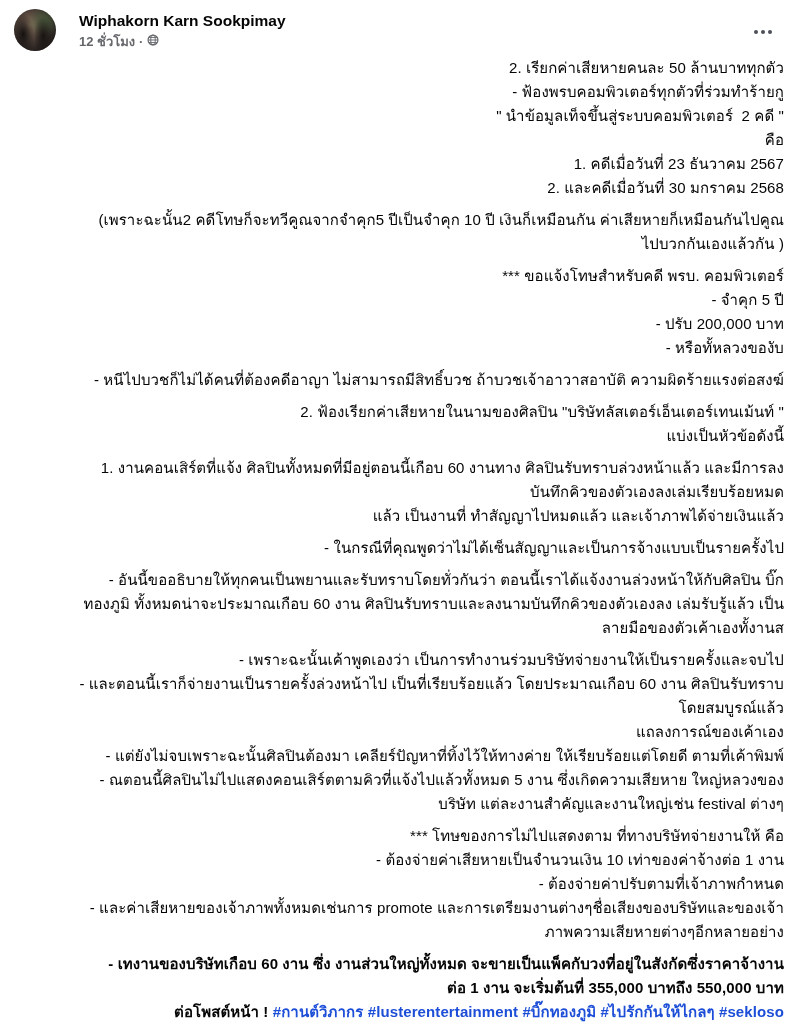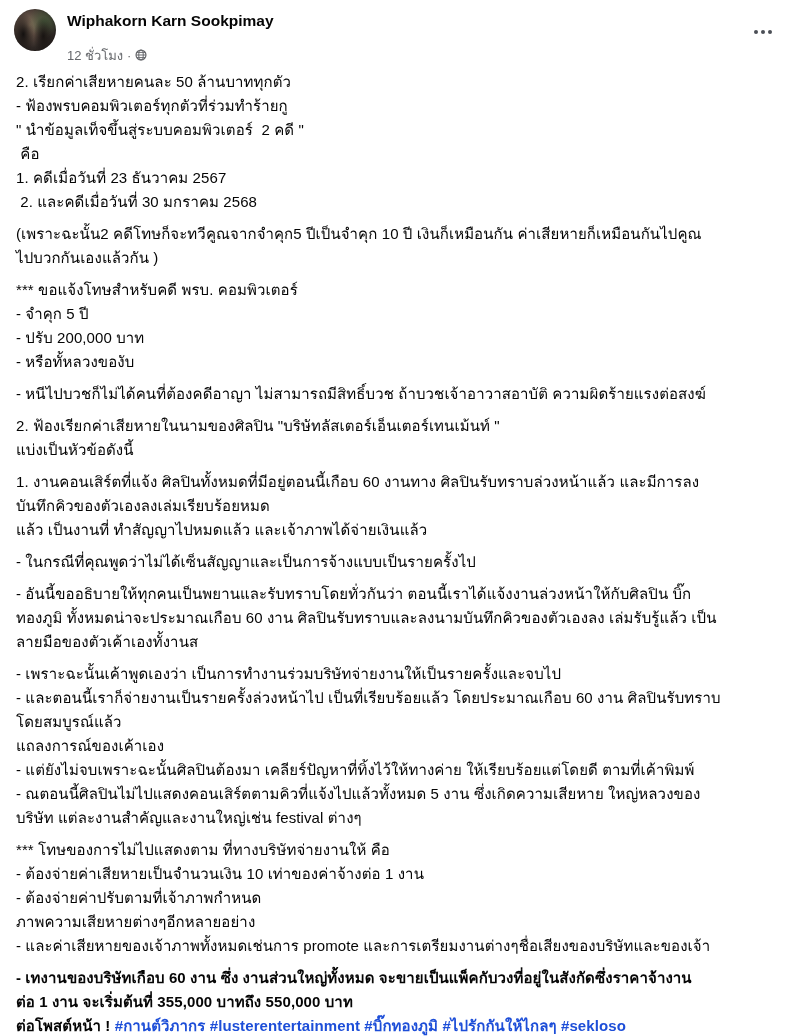--- a/index.html
+++ b/index.html
@@ -10,20 +10,21 @@
     overflow: hidden;
     font-family: "Liberation Sans", "DejaVu Sans", sans-serif;
   }
   .post { position: relative; width: 800px; height: 1036px; background:#fff; }
 
   
   .post-header {
     display: flex; align-items: flex-start;
     padding: 9px 16px 2px 14px;
     position: relative;
+    gap: 12px;
   }
   .avatar {
     width: 42px; height: 42px; border-radius: 50%;
     flex: 0 0 42px;
     background:
       radial-gradient(circle at 72% 30%, rgba(70,92,60,.85) 0%, rgba(70,92,60,0) 38%),
       radial-gradient(circle at 38% 38%, #8a7460 0%, #5a4a40 30%, #2e2724 62%, #171412 100%);
     box-shadow: inset 0 0 0 1px rgba(0,0,0,.08);
     cursor: pointer;
   }
@@ -32,43 +33,43 @@
     background:
       radial-gradient(ellipse 16px 30px at 22% 60%, #141110 0%, rgba(20,17,16,0) 70%),
       radial-gradient(ellipse 14px 28px at 70% 65%, #181412 0%, rgba(24,20,18,0) 70%);
   }
   .header-info { margin-left: 11px; padding-top: 2px; }
   .author-name {
     font-size: 15.5px; font-weight: 700; color: #050505;
     line-height: 20px; cursor: pointer;
   }
   .meta-row {
-    display: flex; gap: 4px;
-    font-size: 13px; color: #65676B; line-height: 17px; margin-top: 16px;
+    display: flex; align-items: center; gap: 4px;
+    font-size: 13px; color: #65676B; line-height: 17px; margin-top: 1px; font-weight: bold;
   }
   .meta-dot { color:#65676B; }
   .globe { display:inline-block; margin-top:1px; }
 
   .more-btn {
     position: absolute; right: 22px; top: 22px;
     width: 30px; height: 20px;
     display: flex; align-items: center; justify-content: center; gap: 3px;
     cursor: pointer; border-radius: 4px;
   }
   .more-btn i {
     width: 4px; height: 4px; border-radius: 50%;
     background: #4b4f56; display: block;
   }
 
   
   .post-body {
     padding: 3px 16px 0 16px;
     font-size: 15px; color: #050505;
   }
-  .paragraph { margin: 0 0 8px 0; }
+  .paragraph { margin: 0 0 8px 0; text-align: right; }
   .paragraph:last-child { margin-bottom: 0; font-weight: bold; }
   .line {
     line-height: 24px;
     white-space: pre-wrap;
     letter-spacing: 0.1px;
   }
   .hashtag {
     color: #1d4ed8;
     text-decoration: none;
     cursor: pointer;
@@ -151,22 +152,22 @@
         <div class="line">โดยสมบูรณ์แล้ว</div>
         <div class="line">แถลงการณ์ของเค้าเอง</div>
         <div class="line">- แต่ยังไม่จบเพราะฉะนั้นศิลปินต้องมา เคลียร์ปัญหาที่ทิ้งไว้ให้ทางค่าย ให้เรียบร้อยแต่โดยดี ตามที่เค้าพิมพ์</div>
         <div class="line">- ณตอนนี้ศิลปินไม่ไปแสดงคอนเสิร์ตตามคิวที่แจ้งไปแล้วทั้งหมด 5 งาน ซึ่งเกิดความเสียหาย ใหญ่หลวงของ</div>
         <div class="line">บริษัท แต่ละงานสำคัญและงานใหญ่เช่น festival ต่างๆ</div>
       </div>
       <div class="paragraph">
         <div class="line">*** โทษของการไม่ไปแสดงตาม ที่ทางบริษัทจ่ายงานให้ คือ</div>
         <div class="line">- ต้องจ่ายค่าเสียหายเป็นจำนวนเงิน 10 เท่าของค่าจ้างต่อ 1 งาน</div>
         <div class="line">- ต้องจ่ายค่าปรับตามที่เจ้าภาพกำหนด</div>
+        <div class="line">- และค่าเสียหายของเจ้าภาพทั้งหมดเช่นการ promote และการเตรียมงานต่างๆชื่อเสียงของบริษัทและของเจ้า</div>
         <div class="line">ภาพความเสียหายต่างๆอีกหลายอย่าง</div>
-        <div class="line">- และค่าเสียหายของเจ้าภาพทั้งหมดเช่นการ promote และการเตรียมงานต่างๆชื่อเสียงของบริษัทและของเจ้า</div>
       </div>
       <div class="paragraph">
         <div class="line">- เทงานของบริษัทเกือบ 60 งาน ซึ่ง งานส่วนใหญ่ทั้งหมด จะขายเป็นแพ็คกับวงที่อยู่ในสังกัดซึ่งราคาจ้างาน</div>
         <div class="line">ต่อ 1 งาน จะเริ่มต้นที่ 355,000 บาทถึง 550,000 บาท</div>
         <div class="line"><span>ต่อโพสต์หน้า ! </span><a class="hashtag">#กานต์วิภากร</a> <a class="hashtag">#lusterentertainment</a> <a class="hashtag">#บิ๊กทองภูมิ</a> <a class="hashtag">#ไปรักกันให้ไกลๆ</a> <a class="hashtag">#sekloso</a></div>
       </div>
     </div>
 
 </div>
 

